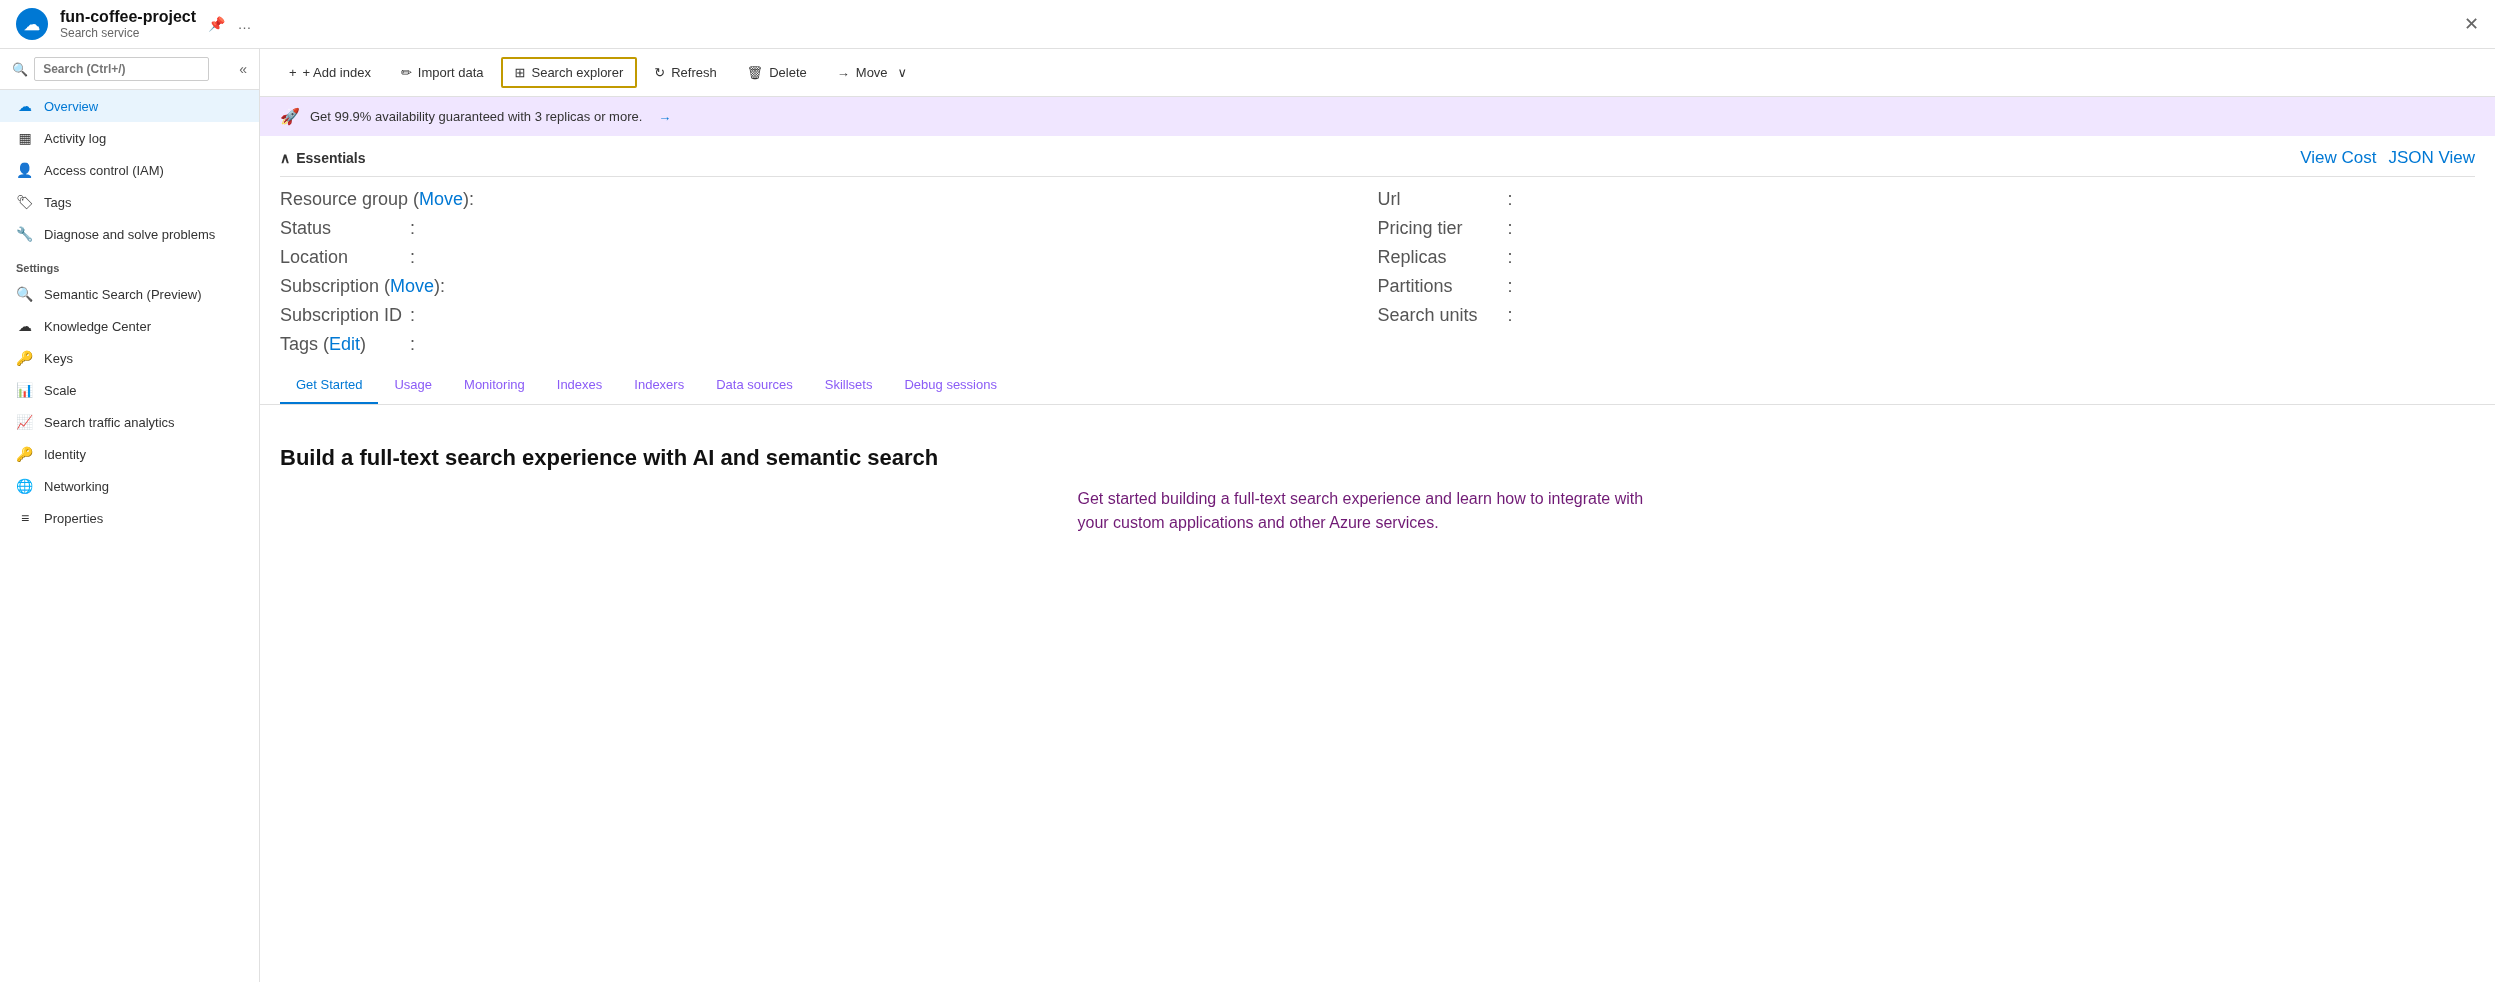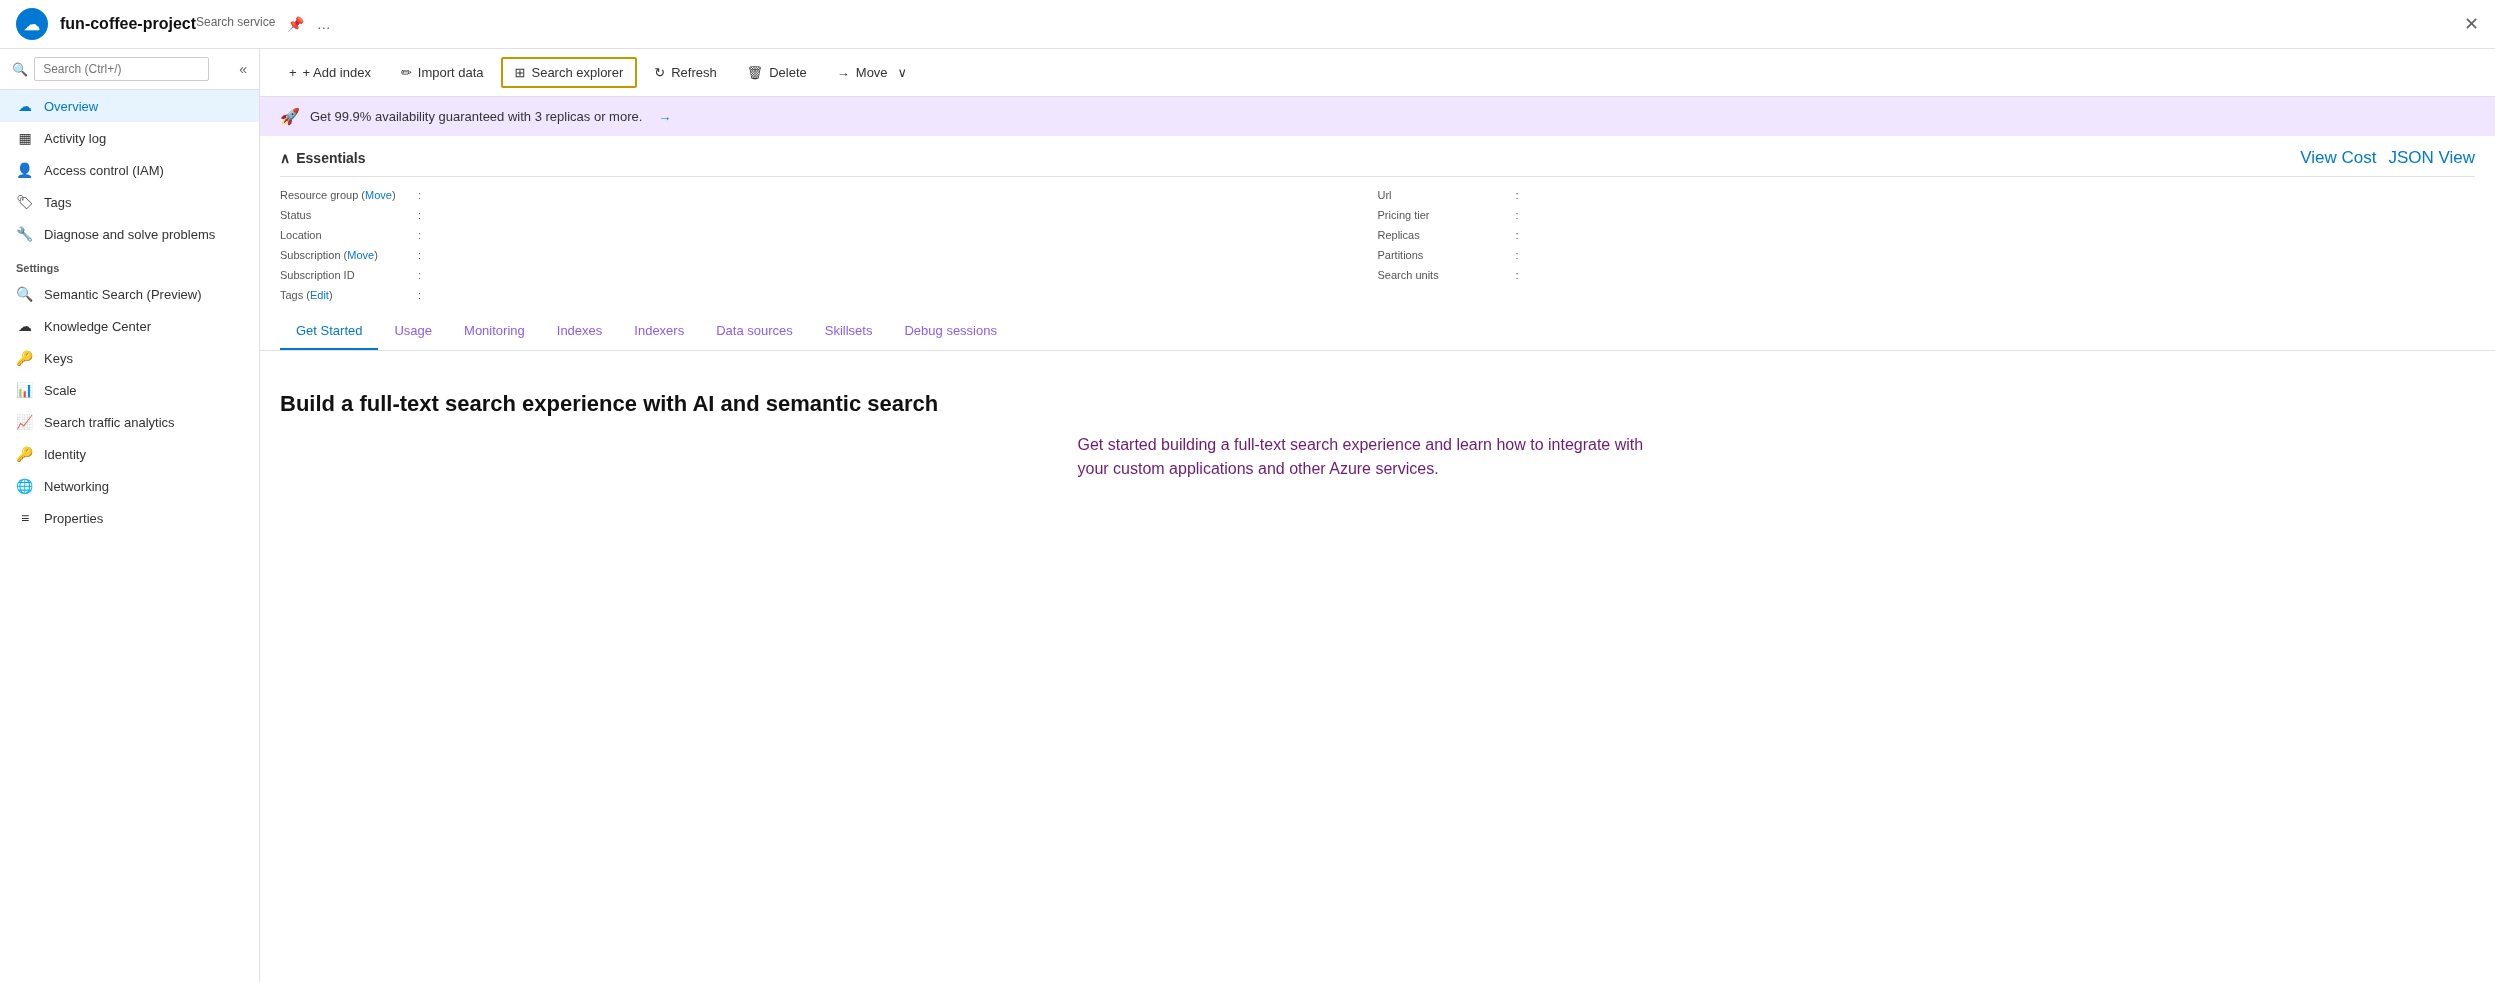--- a/index.html
+++ b/index.html
@@ -15,21 +15,21 @@
     }
     .app-icon {
       width: 32px; height: 32px;
       background: #0078d4;
       border-radius: 50%;
       display: flex; align-items: center; justify-content: center;
       color: #fff; font-size: 16px; font-weight: bold;
     }
     .app-title { font-size: 16px; font-weight: 600; color: #111; }
     .app-subtitle { font-size: 12px; color: #666; }
-    .title-group { display: flex; flex-direction: row; }
+    .title-group { display: flex; flex-direction: column; }
     .pin-icon, .more-icon { color: #666; cursor: pointer; font-size: 14px; }
     .close-icon { margin-left: auto; color: #666; cursor: pointer; font-size: 18px; }
 
     .main-layout {
       display: flex;
       flex: 1;
       overflow: hidden;
     }
 
     
@@ -49,20 +49,21 @@
       align-items: center;
       gap: 6px;
     }
     .sidebar-search input {
       border: 1px solid #ccc;
       border-radius: 2px;
       padding: 4px 8px;
       font-size: 12px;
       width: 180px;
       outline: none;
+      font-weight: bold;
     }
     .collapse-btn {
       margin-left: auto;
       cursor: pointer;
       color: #666;
       font-size: 14px;
     }
     .sidebar-nav {
       overflow-y: auto;
       flex: 1;
@@ -178,22 +179,21 @@
       display: grid;
       grid-template-columns: 1fr 1fr;
       gap: 0;
       padding: 8px 0;
     }
     .essentials-column { display: flex; flex-direction: column; gap: 0; }
     .essentials-row {
       display: flex;
       align-items: flex-start;
       padding: 4px 0;
-      font-size: 11px;
-      gap: 8px;
+      font-size: 18px;
     }
     .essentials-label {
       color: #555;
       min-width: 130px;
     }
     .essentials-colon { color: #555; margin-right: 8px; }
     .essentials-link-inline { color: #0078d4; cursor: pointer; }
 
     
     .tabs-bar {

